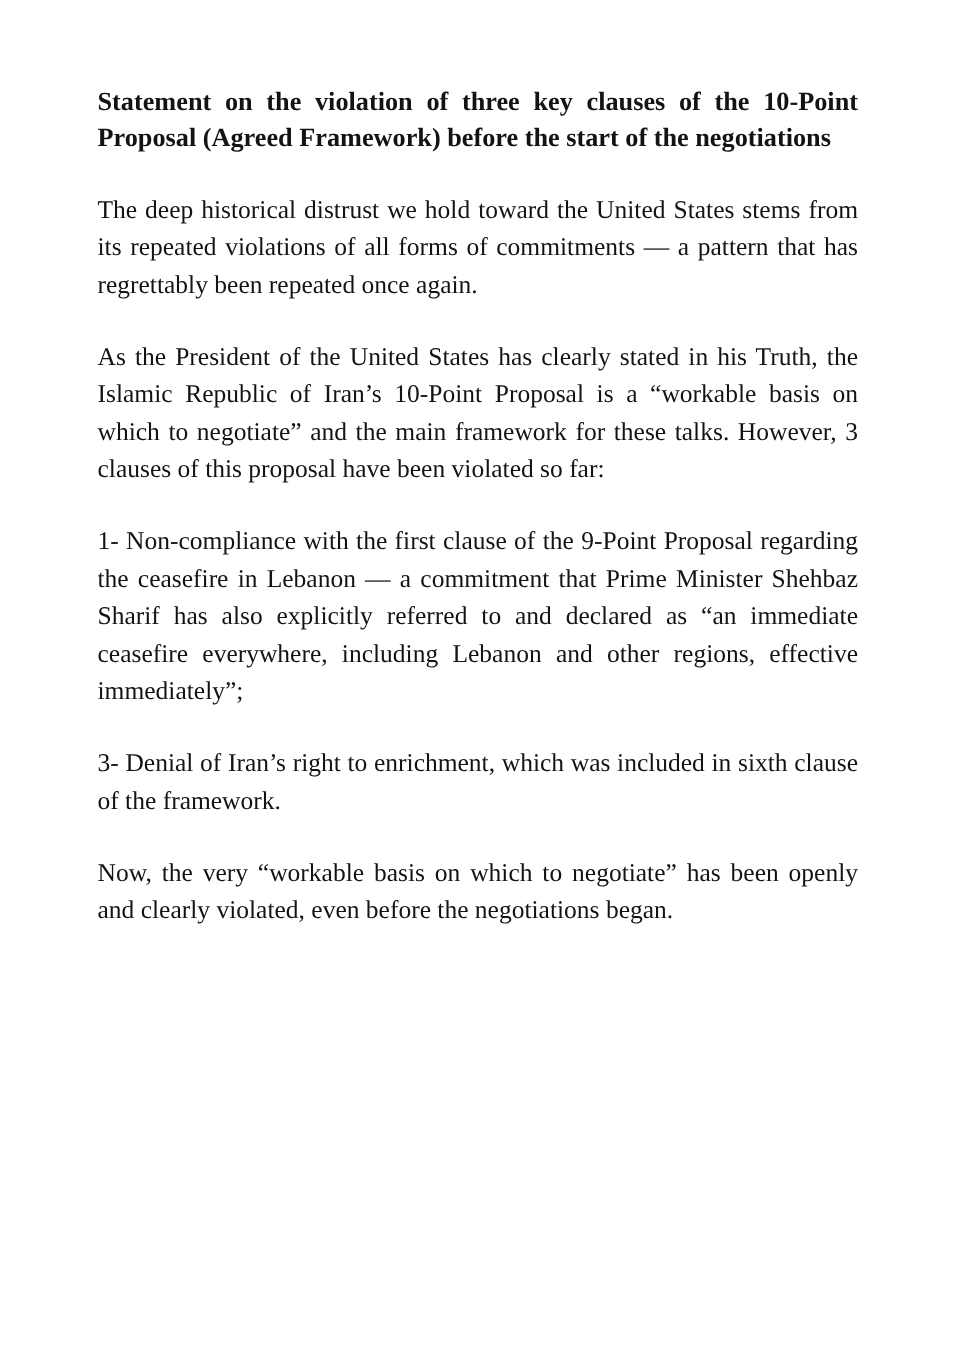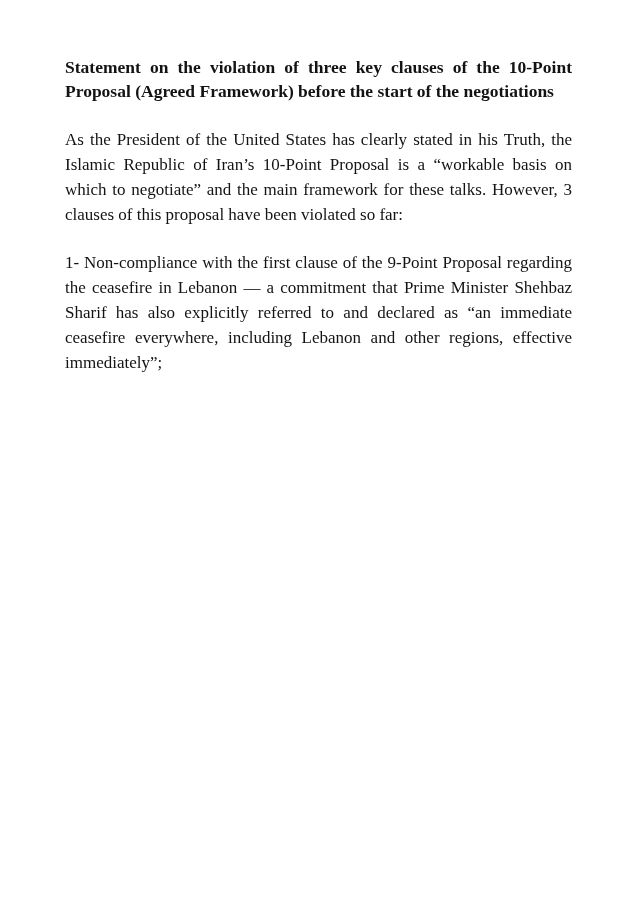--- a/index.html
+++ b/index.html
@@ -35,21 +35,24 @@
   .doc-paragraph {
     margin: 0 0 23px 0;
   }
 </style>
 </head>
 <body>
 
 <div class="page">
   <h1 class="doc-title">Statement on the violation of three key clauses of the 10-Point Proposal (Agreed Framework) before the start of the negotiations</h1>
 
+  <p class="doc-paragraph">The deep historical distrust we hold toward the United States stems from its repeated violations of all forms of commitments — a pattern that has regrettably been repeated once again.</p>
 
   <p class="doc-paragraph">As the President of the United States has clearly stated in his Truth, the Islamic Republic of Iran’s 10-Point Proposal is a “workable basis on which to negotiate” and the main framework for these talks. However, 3 clauses of this proposal have been violated so far:</p>
 
   <p class="doc-paragraph">1- Non-compliance with the first clause of the 9-Point Proposal regarding the ceasefire in Lebanon — a commitment that Prime Minister Shehbaz Sharif has also explicitly referred to and declared as “an immediate ceasefire everywhere, including Lebanon and other regions, effective immediately”;</p>
 
 
+  <p class="doc-paragraph">3- Denial of Iran’s right to enrichment, which was included  in sixth clause of the framework.</p>
 
+  <p class="doc-paragraph">Now, the very “workable basis on which to negotiate” has been openly and clearly violated, even before the negotiations began.</p>
 
 </div>
 
 </body></html>

